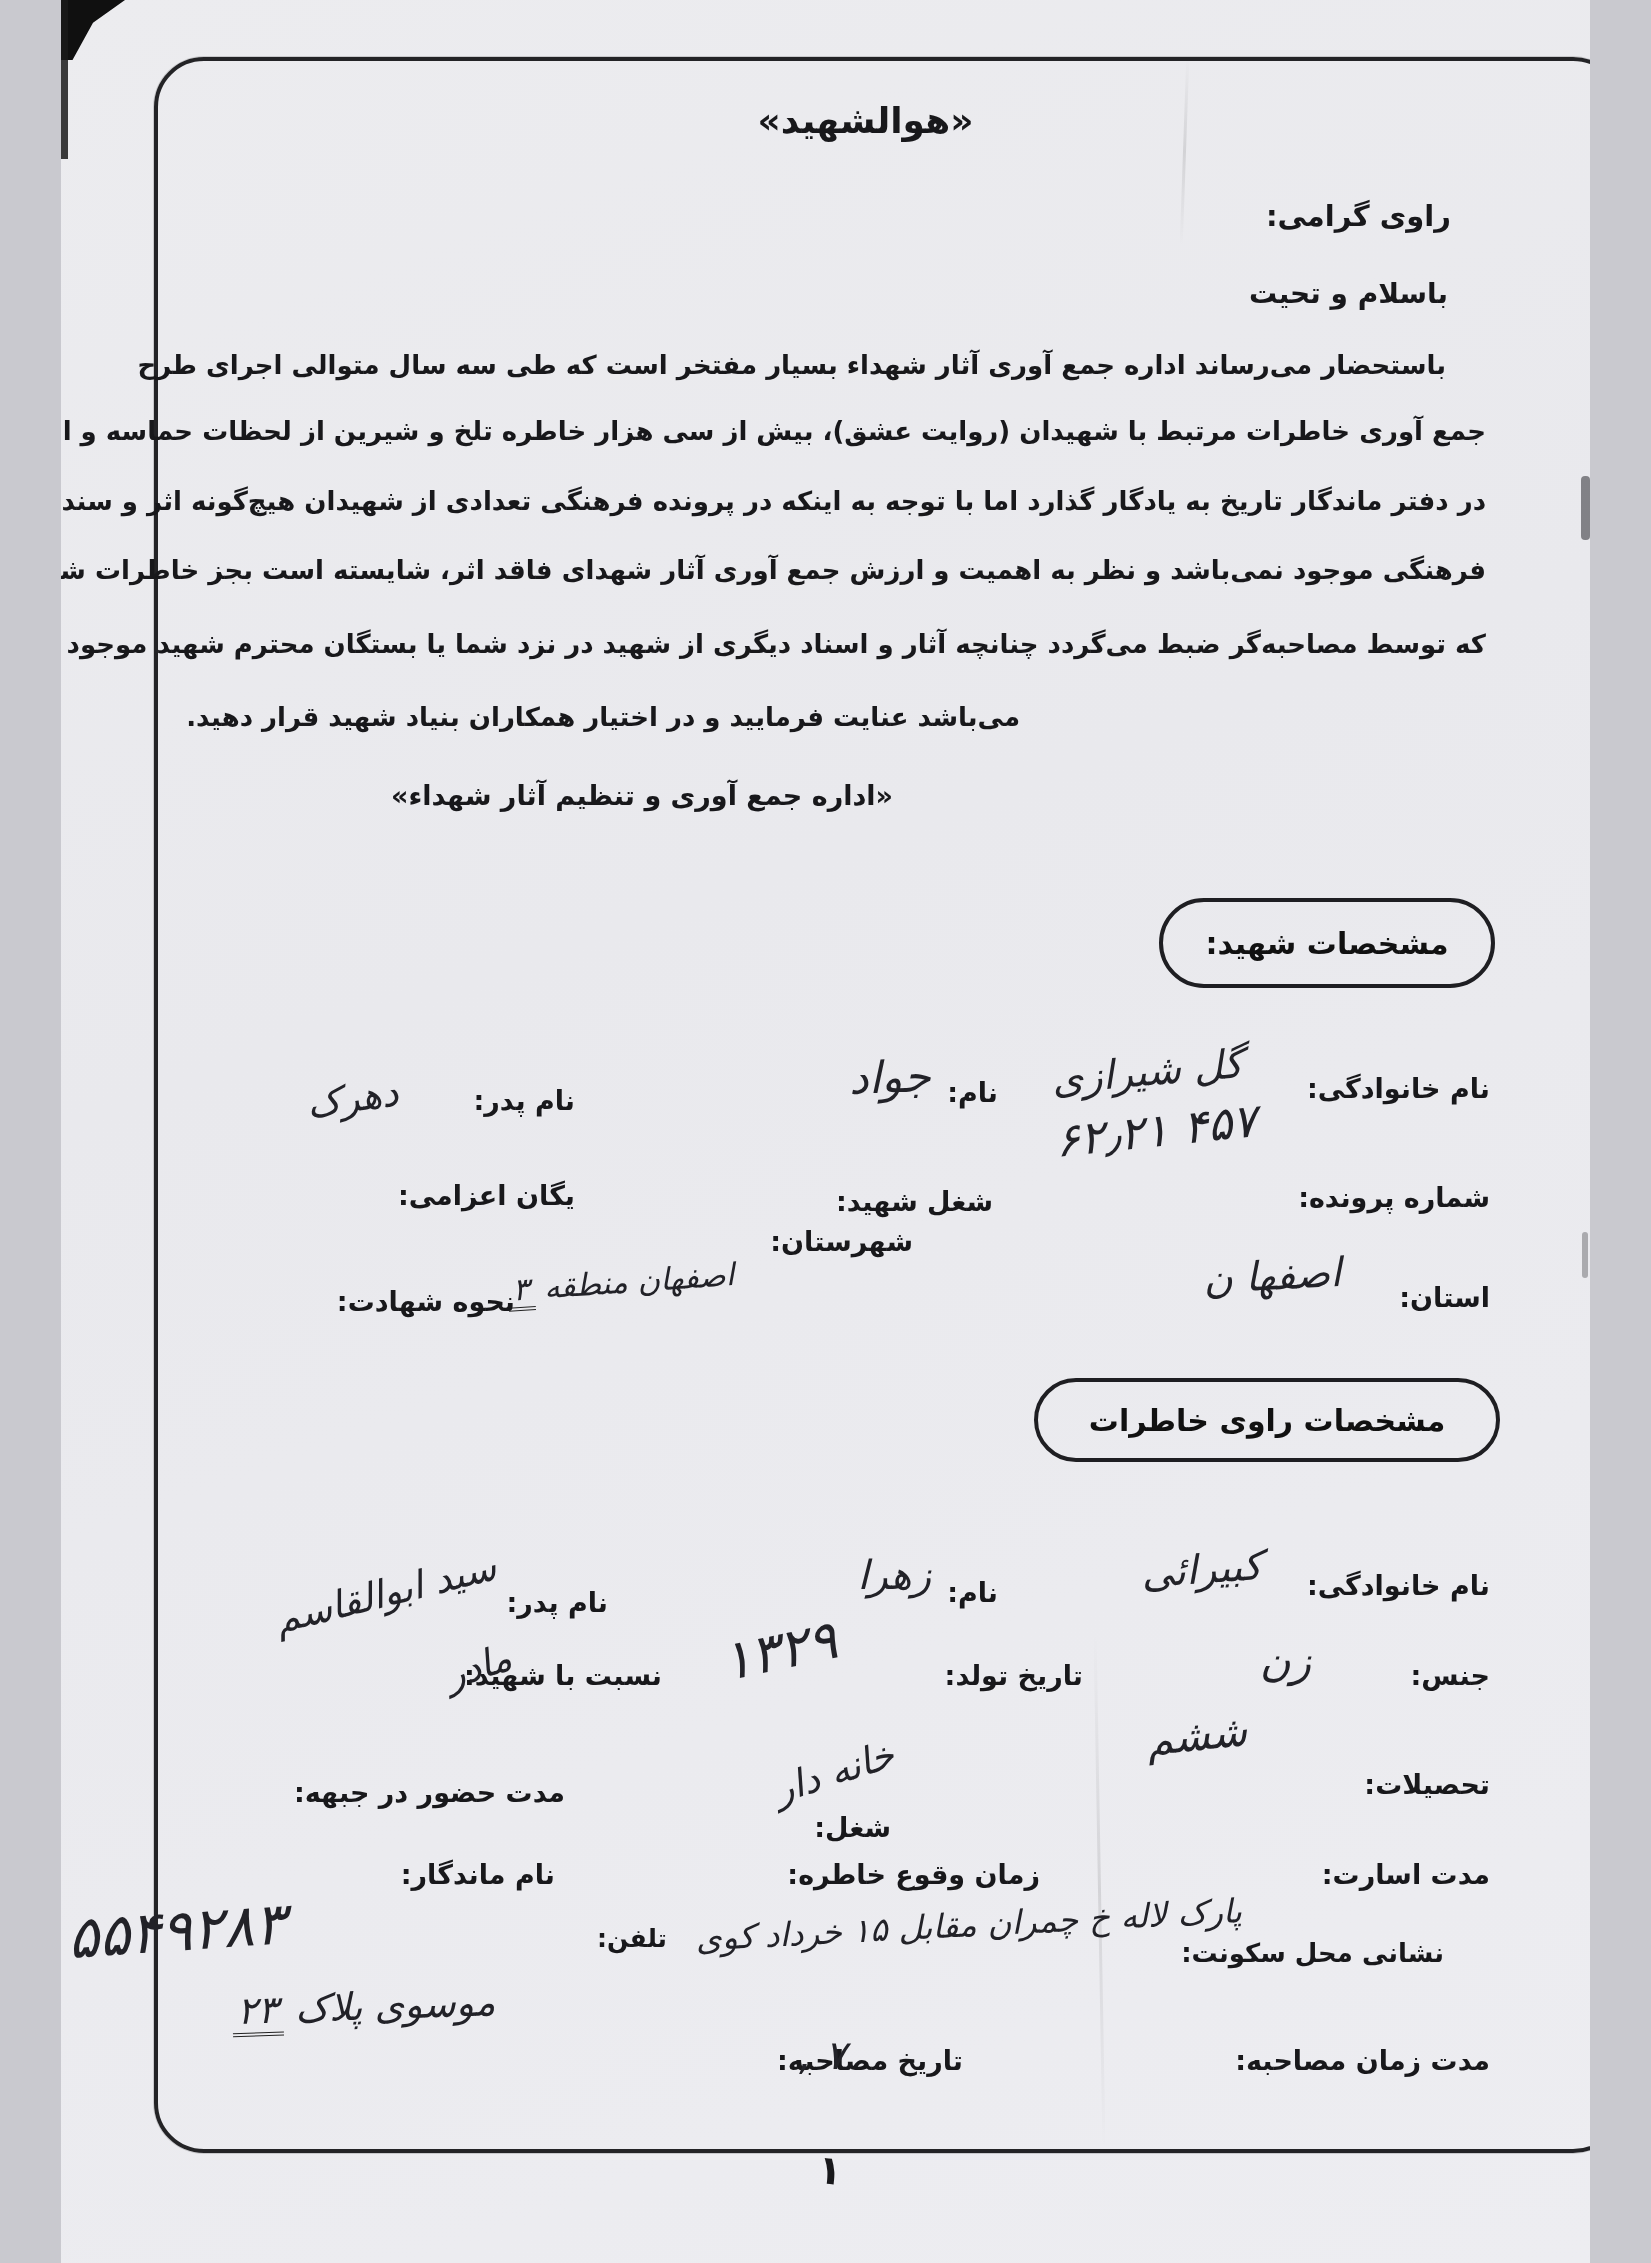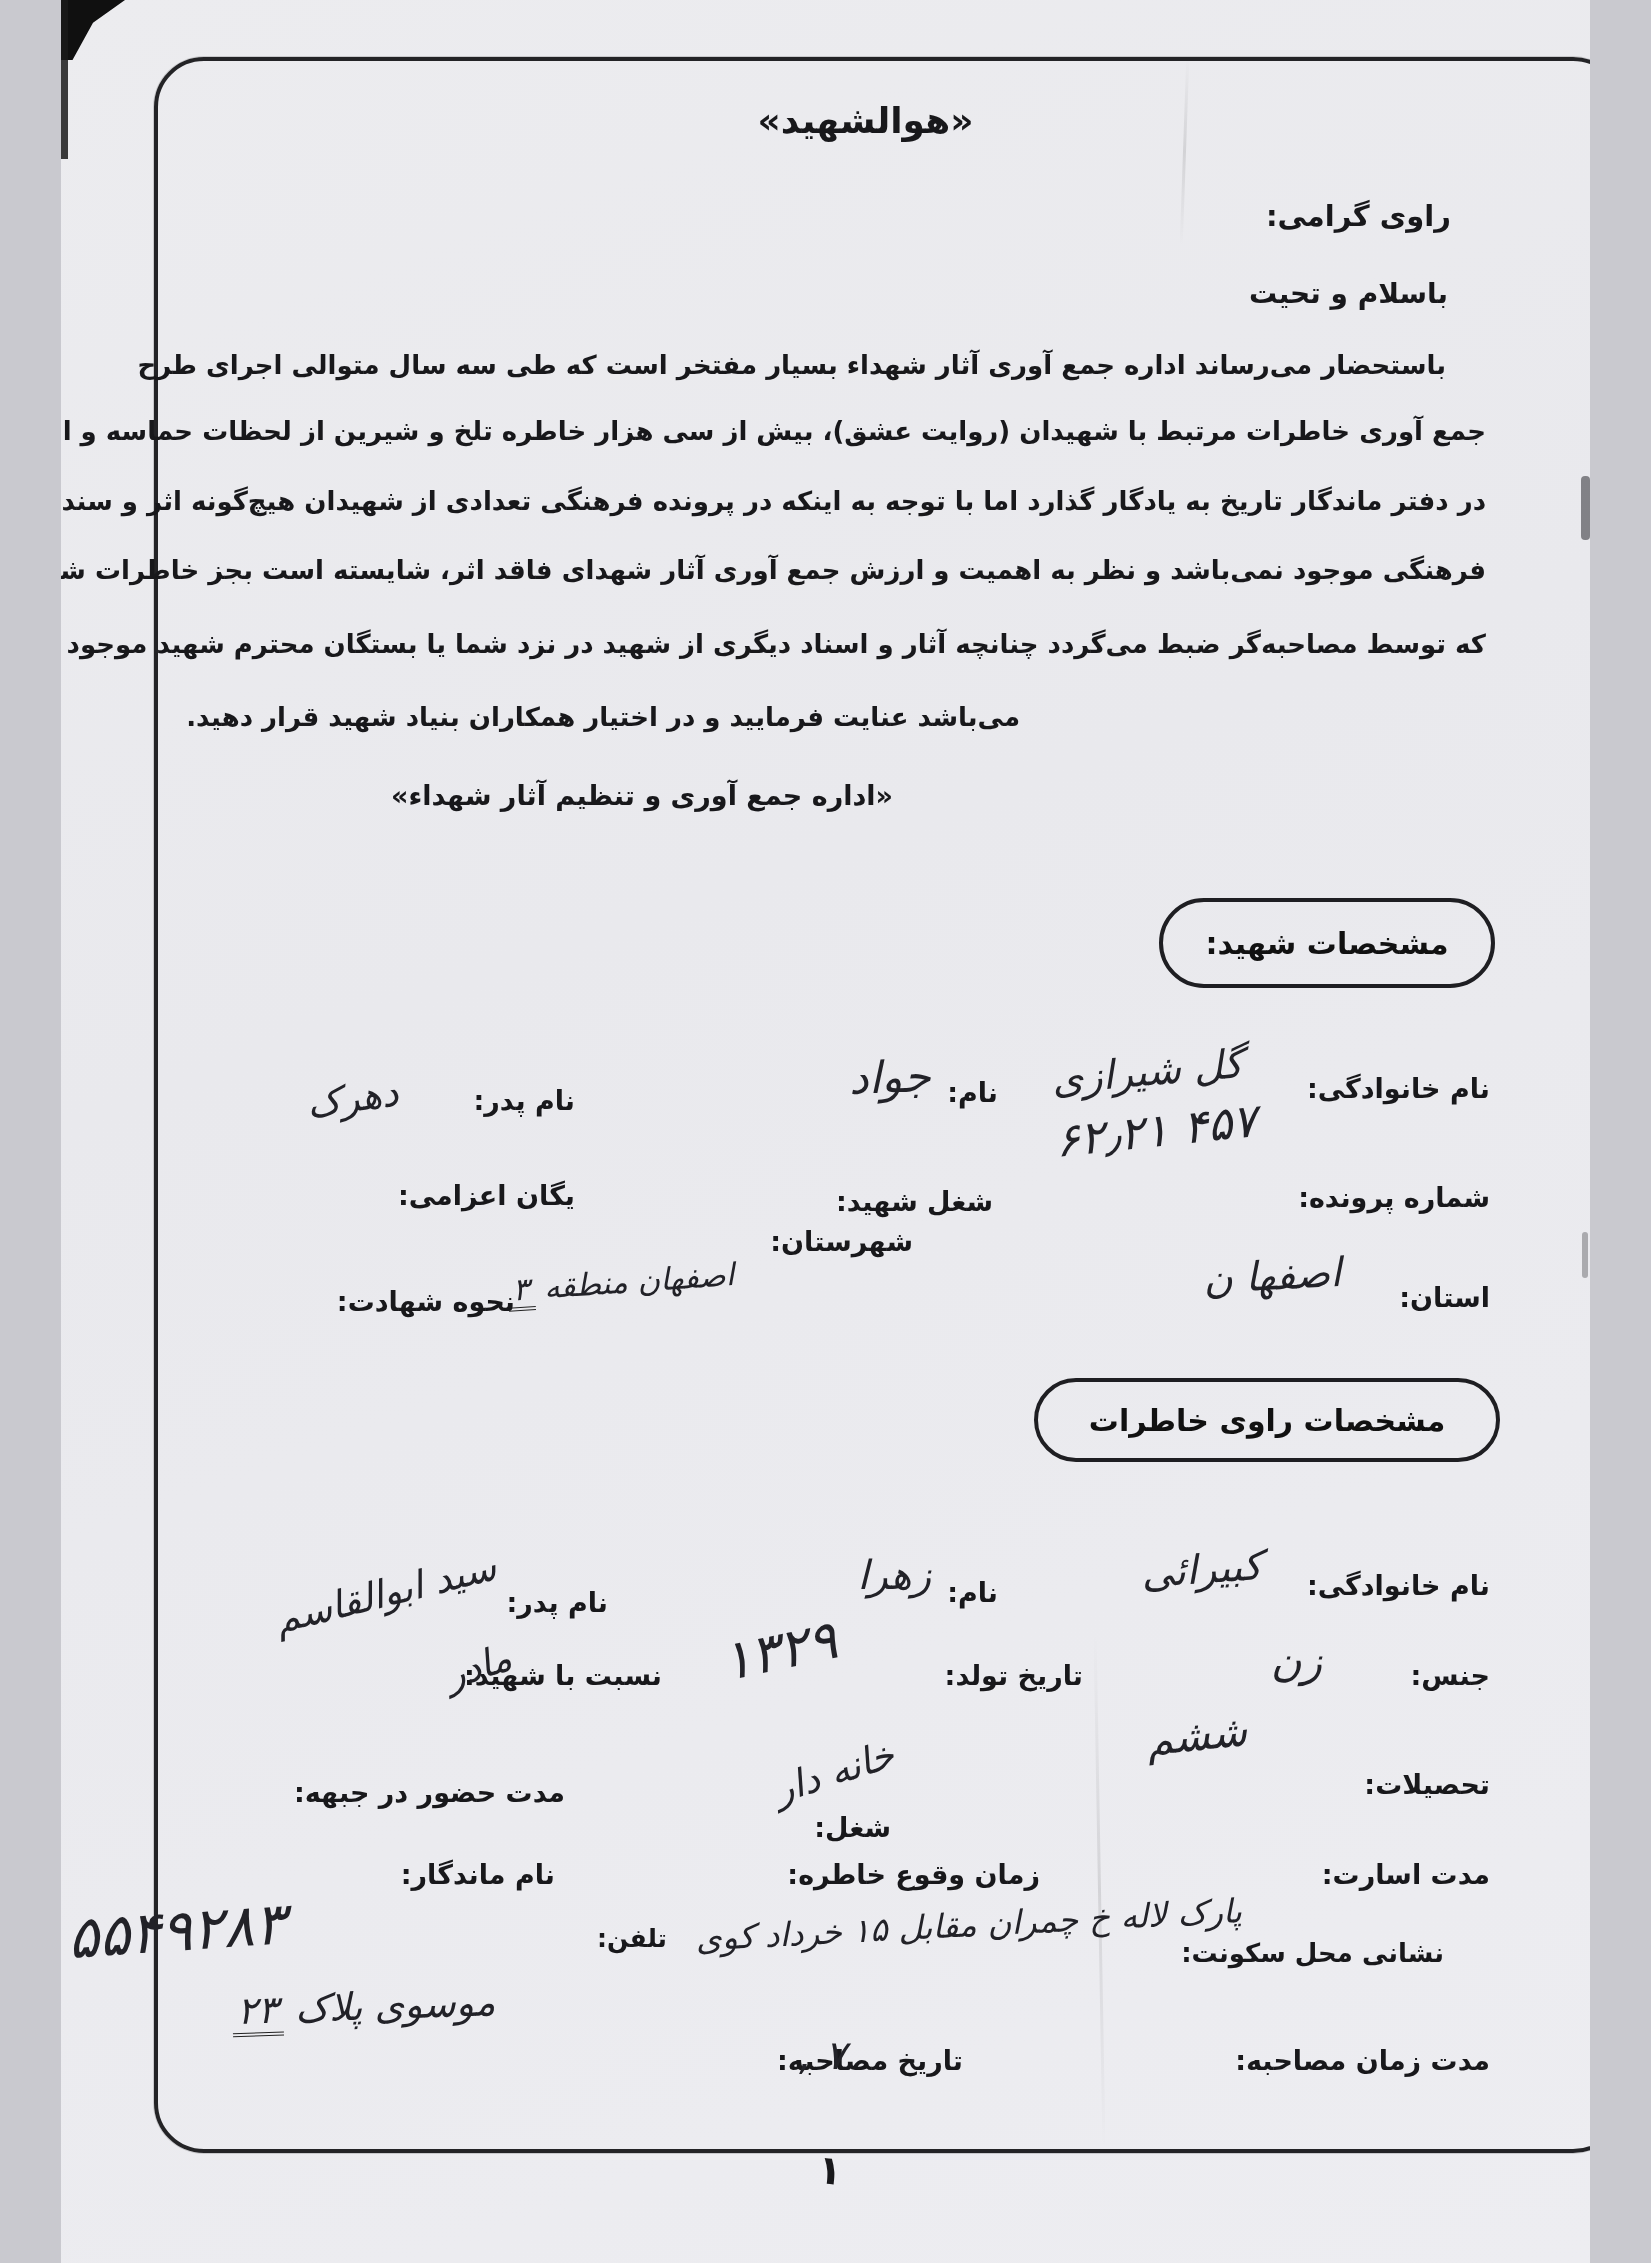--- a/index.html
+++ b/index.html
@@ -116,21 +116,21 @@
   <div class="printed" style="top:1570px;right:100px;">نام خانوادگی:</div>
   <div class="hand" style="top:1542px;right:328px;font-size:40px;transform:rotate(-4deg);">کبیرائی</div>
 
   <div class="printed" style="top:1577px;right:592px;">نام:</div>
   <div class="hand" style="top:1552px;right:659px;font-size:40px;letter-spacing:8px;">زهرا</div>
 
   <div class="printed" style="top:1587px;right:982px;">نام پدر:</div>
   <div class="hand" style="top:1544px;right:1095px;font-size:38px;transform:rotate(-14deg);">سید ابوالقاسم</div>
 
   <div class="printed" style="top:1660px;right:100px;">جنس:</div>
-  <div class="hand" style="top:1637px;right:268px;font-size:42px;letter-spacing:45px;">زن</div>
+  <div class="hand" style="top:1637px;right:279px;font-size:42px;letter-spacing:45px;">زن</div>
 
   <div class="printed" style="top:1660px;right:507px;">تاریخ تولد:</div>
   <div class="hand" style="top:1607px;right:754px;font-size:54px;transform:rotate(-12deg);">۱۳۲۹</div>
 
   <div class="printed" style="top:1660px;right:928px;">نسبت با شهید:</div>
   <div class="hand" style="top:1634px;right:1080px;font-size:38px;transform:rotate(-18deg);">مادر</div>
 
   <div class="printed" style="top:1769px;right:100px;">تحصیلات:</div>
   <div class="hand" style="top:1706px;right:343px;font-size:42px;transform:rotate(-6deg);">ششم</div>
 

